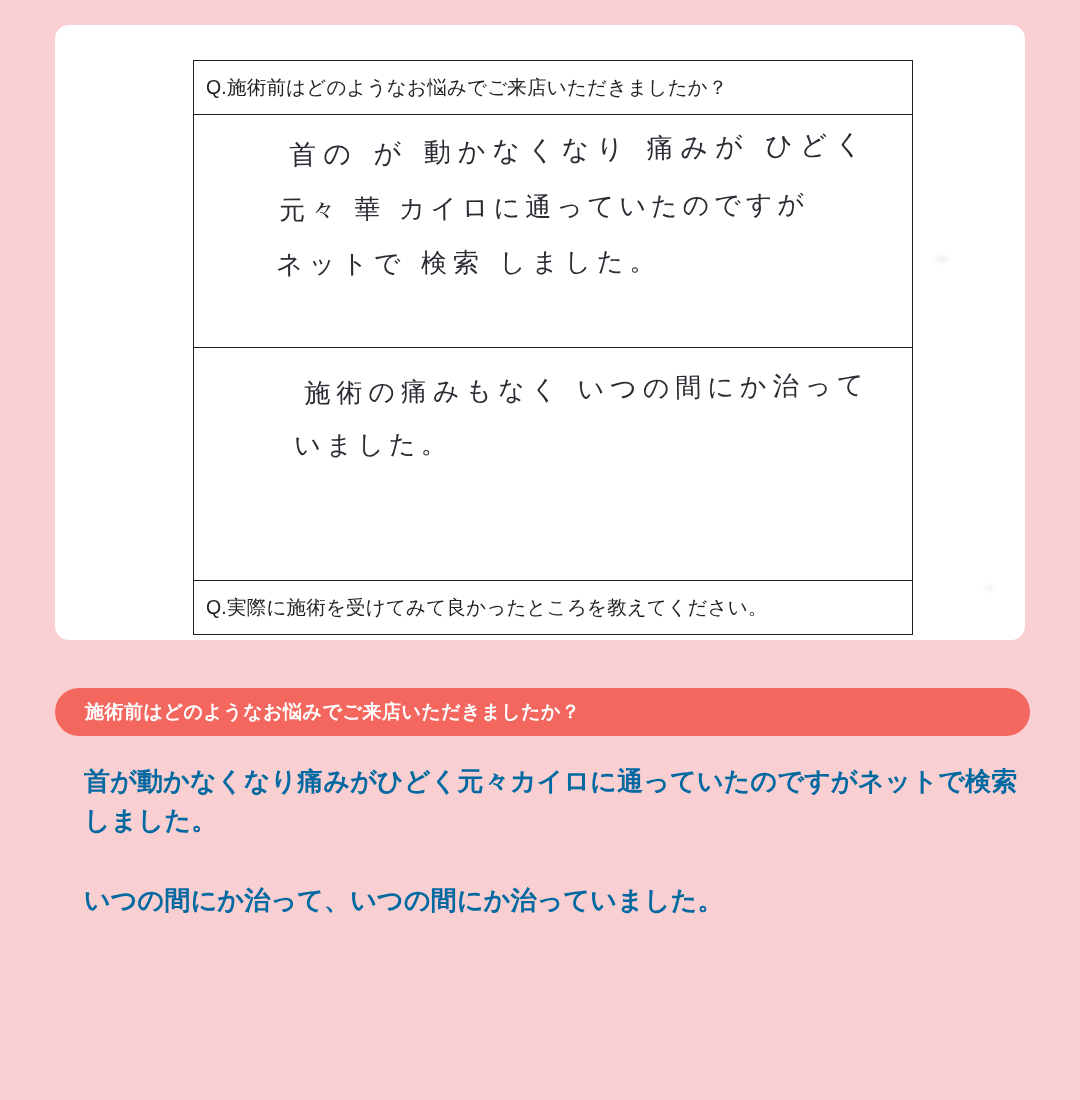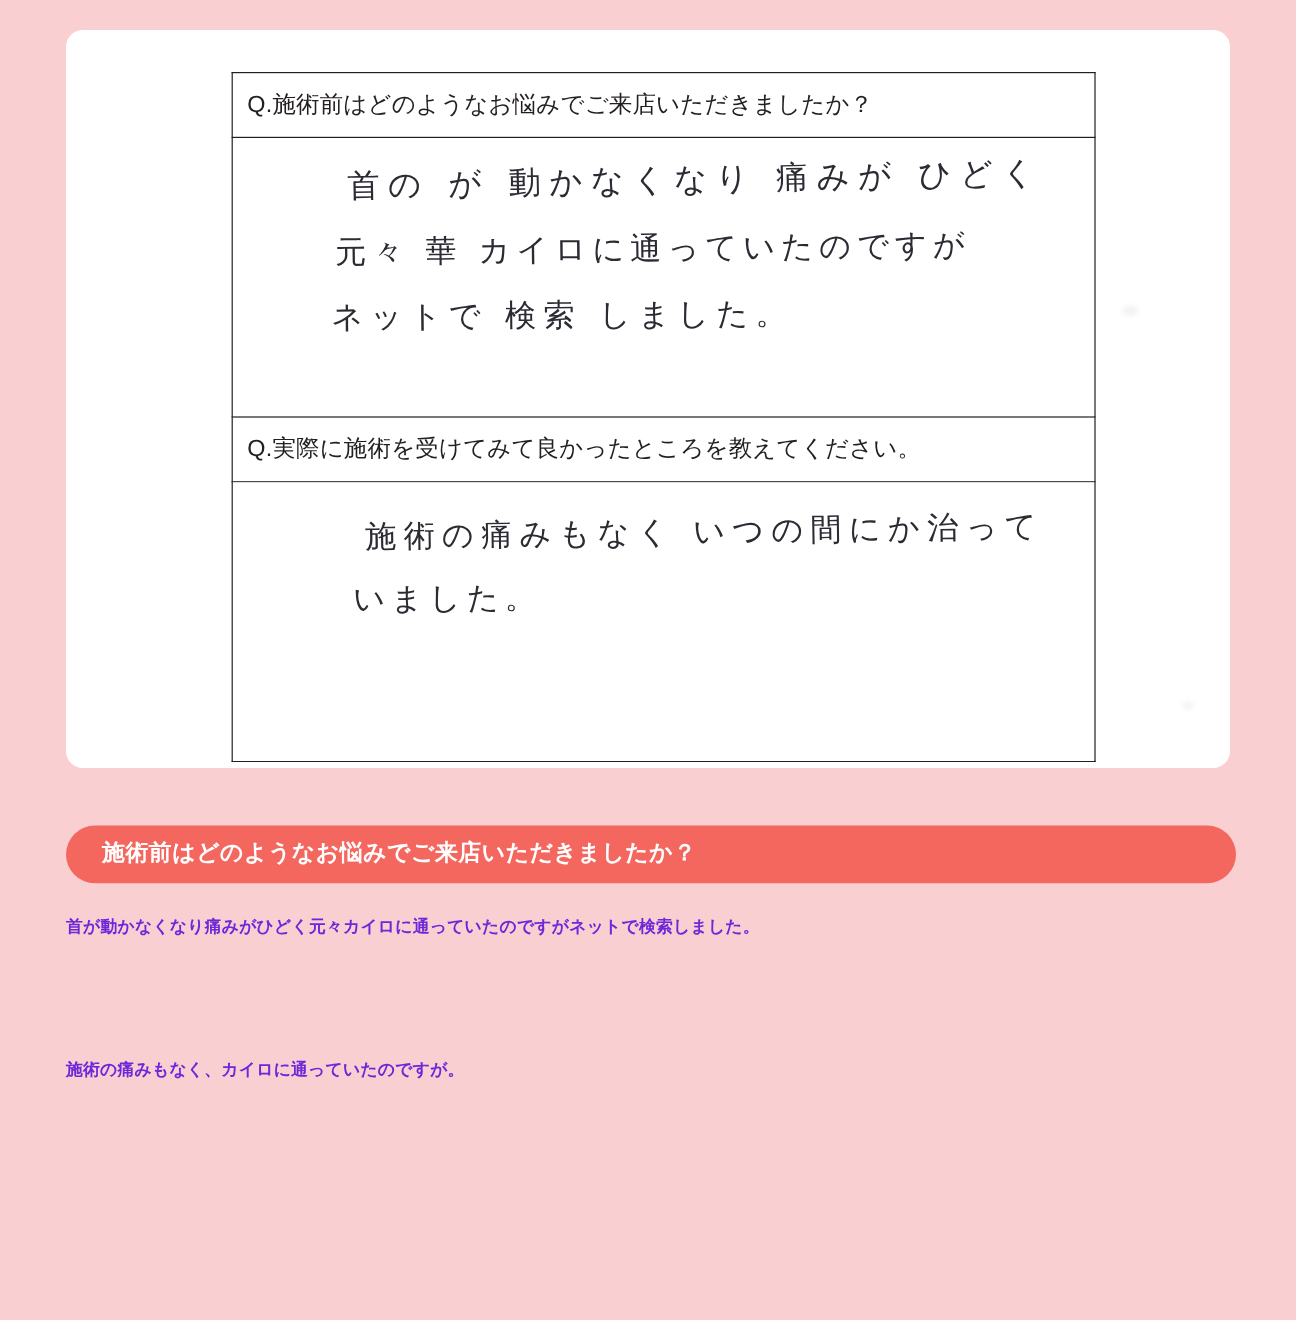--- a/index.html
+++ b/index.html
@@ -112,26 +112,26 @@
     color: #ffffff;
     font-size: 19px;
     font-weight: bold;
     line-height: 48px;
     padding-left: 30px;
     box-sizing: border-box;
     letter-spacing: 0.5px;
   }
 
   .a-text {
-    margin-left: 55px;
+    margin-left: 84px;
     margin-top: 26px;
     width: 960px;
-    font-size: 14px;
+    font-size: 26px;
     font-weight: bold;
-    color: #6d28d9;
+    color: #0369a1;
     letter-spacing: 0.2px;
     line-height: 1.5;
   }
 </style>
 </head>
 <body>
 
 <div class="page">
 
   <div class="sheet">
@@ -146,35 +146,35 @@
           <td class="q-cell">Q.施術前はどのようなお悩みでご来店いただきましたか？</td>
         </tr>
         <tr>
           <td class="a-cell big">
             <span class="hand l1">首の が 動かなくなり 痛みが ひどく</span>
             <span class="hand l2">元々 華 カイロに通っていたのですが</span>
             <span class="hand l3">ネットで 検索 しました。</span>
           </td>
         </tr>
         <tr>
-          <td class="q-cell">Q.実際に施術を受けてみて良かったところを教えてください。</td>
-        </tr>
-        <tr>
           <td class="a-cell small">
             <span class="hand m1">施術の痛みもなく いつの間にか治って</span>
             <span class="hand m2">いました。</span>
           </td>
+        </tr>
+        <tr>
+          <td class="q-cell">Q.実際に施術を受けてみて良かったところを教えてください。</td>
         </tr>
       </tbody>
         </table>
     </div>
   </div>
 
   <div class="qa-block first">
     <div class="q-banner">施術前はどのようなお悩みでご来店いただきましたか？</div>
     <div class="a-text">首が動かなくなり痛みがひどく元々カイロに通っていたのですがネットで検索しました。</div>
   </div>
 
   <div class="qa-block second">
-    <div class="a-text">施術の痛みもなく、カイロに通っていたのですが。</div>
+    <div class="a-text">いつの間にか治って、いつの間にか治っていました。</div>
   </div>
 
 </div>
 
 </body></html>

